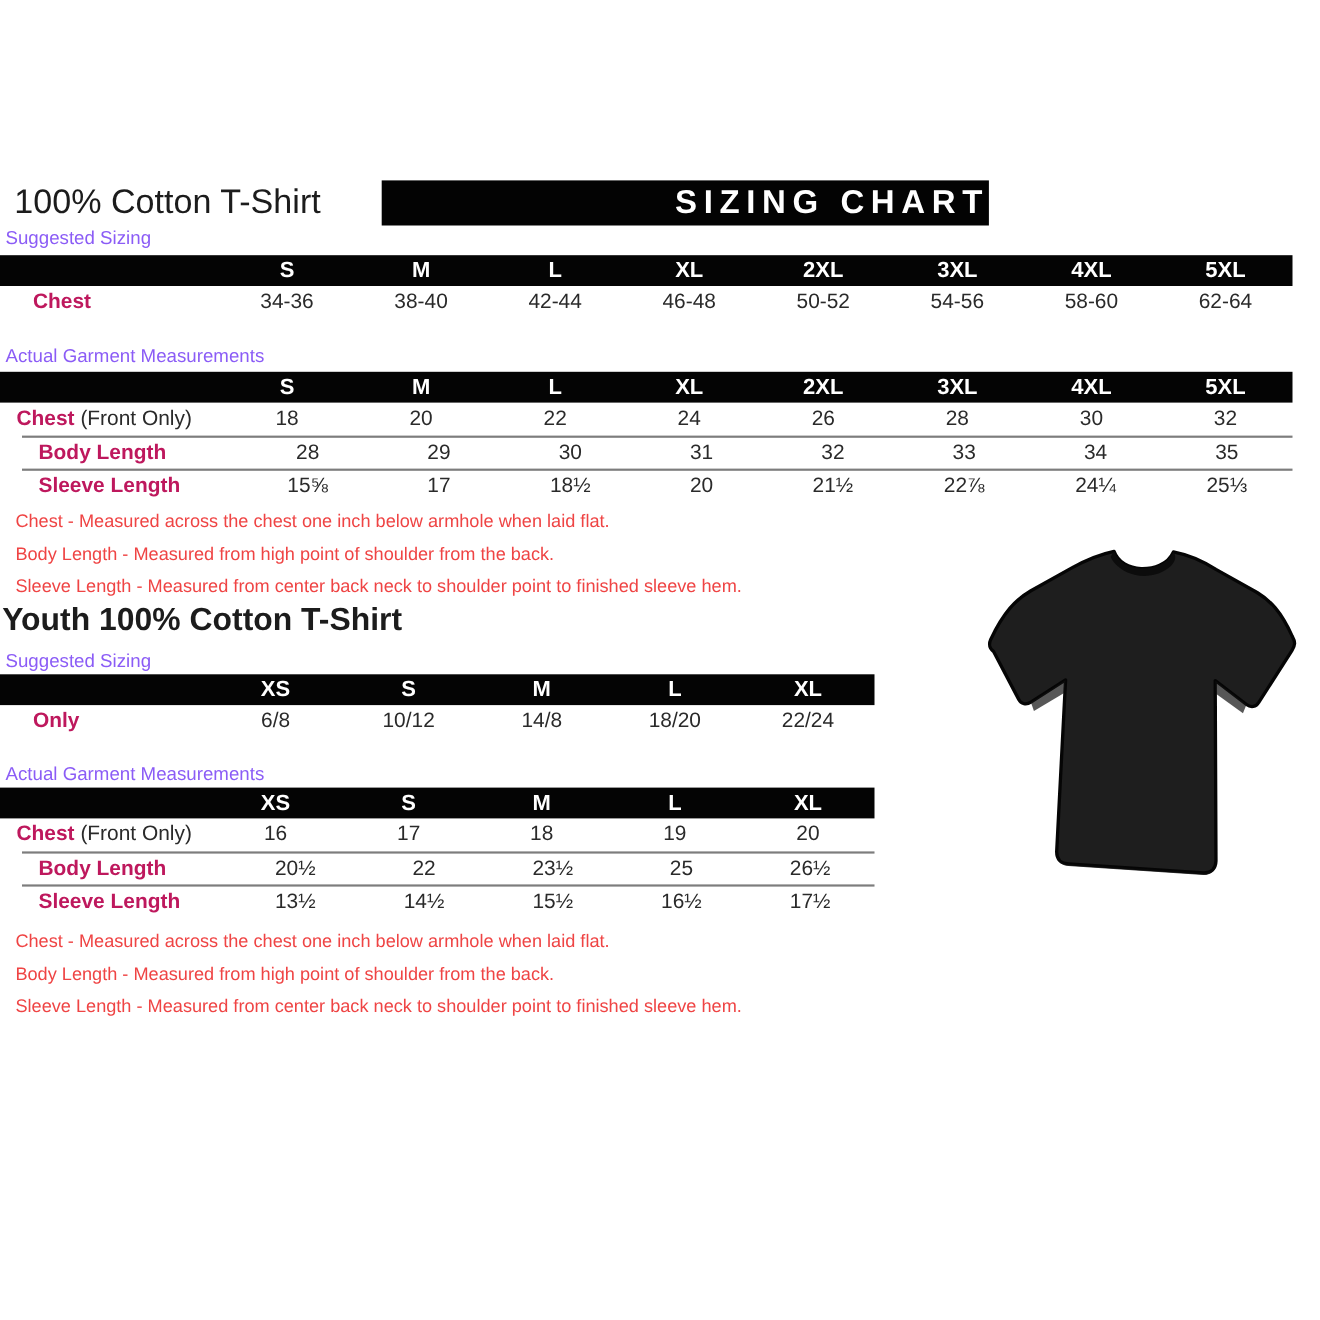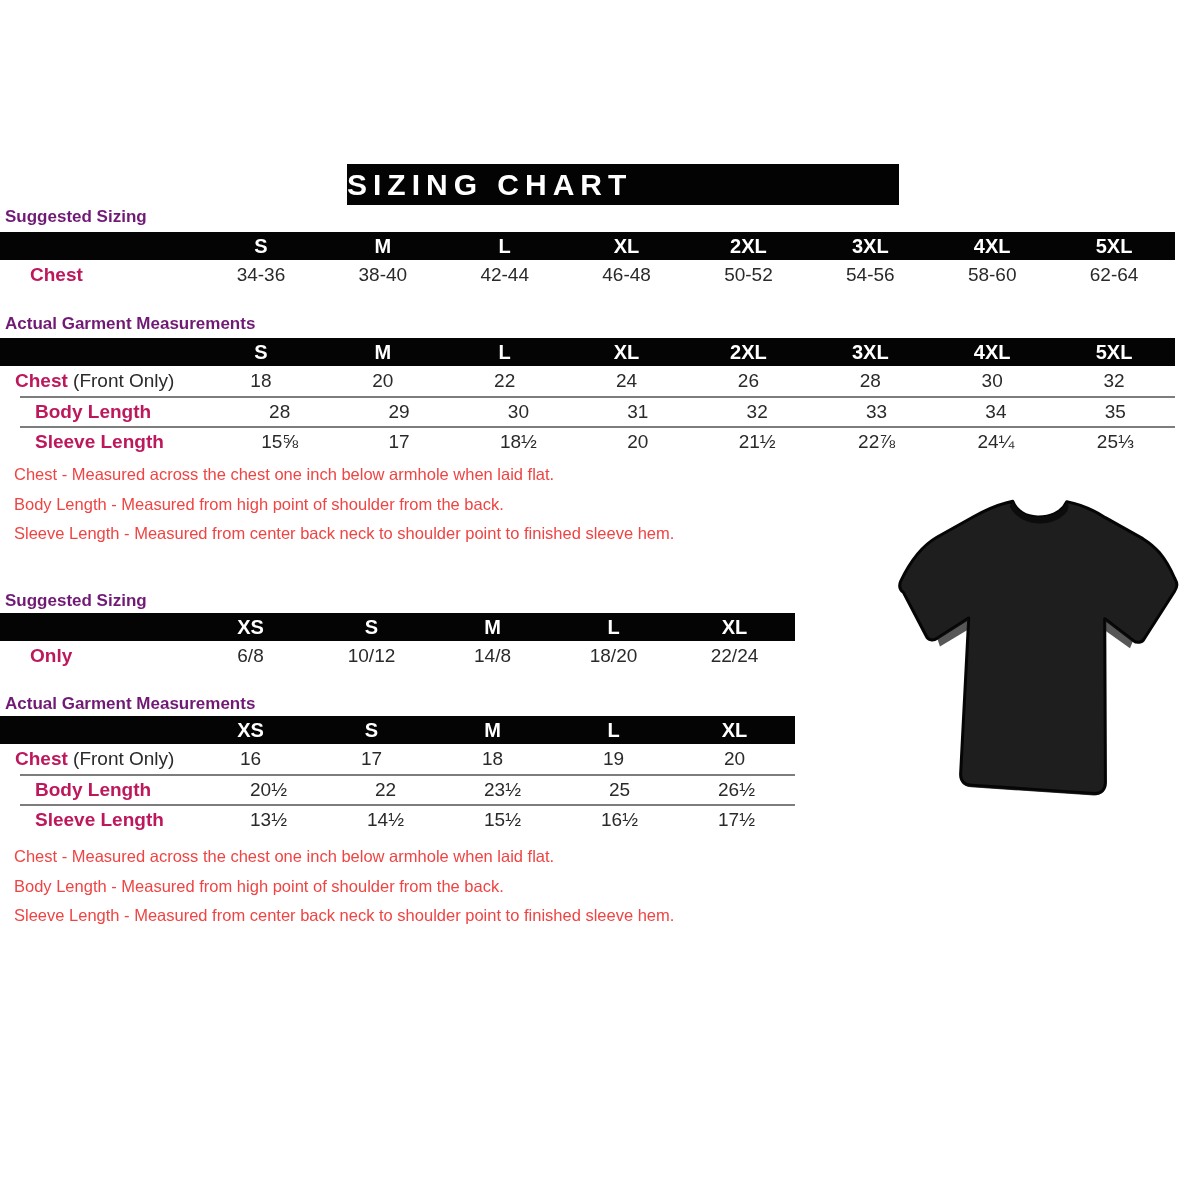--- a/index.html
+++ b/index.html
@@ -4,24 +4,24 @@
 <style>
   html,body { margin:0; padding:0; background:#ffffff; }
   .page {
     position:relative; width:1200px; height:1200px; background:#ffffff;
     font-family:"Liberation Sans", sans-serif; color:#161616; overflow:hidden;
   }
   .abs { position:absolute; }
   .page-title { font-size:31px; font-weight:400; color:#1c1c1c; white-space:nowrap; }
   .page-title.bold { font-weight:700; font-size:29px; }
   .banner {
-    background:#030303; color:#ffffff; display:flex; align-items:center; justify-content:flex-start;
+    background:#030303; color:#ffffff; display:flex; align-items:center; justify-content:flex-end;
   }
   .banner span { font-size:30px; font-weight:700; letter-spacing:6px; white-space:nowrap; }
-  .section-label { font-size:17px; color:#701a75; white-space:nowrap;font-weight:bold; }
+  .section-label { font-size:17px; color:#8b5cf6; white-space:nowrap; }
   .sz-table { display:block; }
   .trow { display:flex; align-items:center; box-sizing:border-box; }
   .thead { background:#040404; color:#ffffff; height:28px; font-weight:700; font-size:20px; }
   .tdata { height:30px; font-size:19px; color:#2a2a2a; }
   .tdata.sep { border-top:2px solid #7d7d7d;margin-left:20px; }
   .cell { flex:1; text-align:center; white-space:nowrap; }
   .cell.label { text-align:left; box-sizing:border-box; }
   .cell.label b { font-weight:700; color:#be185d; }
   .adult .cell.label { flex:0 0 200px; }
   .youth .cell.label { flex:0 0 190px; }
@@ -29,20 +29,21 @@
   .pad-narrow .cell.label { padding-left:15px; }
   .notes { font-size:16.5px; color:#ef4444; }
   .note-line { height:29.5px; line-height:29.5px; white-space:nowrap; }
   .shirt-wrap { pointer-events:none; }
 </style>
 </head>
 <body>
 
 <div class="page">
 
+  <div class="abs page-title" style="left:13px; top:166px;">100% Cotton T-Shirt</div>
 
   <div class="abs banner" style="left:347px; top:164px; width:552px; height:41px;">
     <span>SIZING CHART</span>
   </div>
 
   <div class="abs section-label" style="left:5px; top:207px;">Suggested Sizing</div>
 
   <div class="abs sz-table adult pad-wide" style="left:0; top:232px; width:1175px;">
       <div class="trow thead">
         <span class="cell label"></span>
@@ -116,20 +117,21 @@
         <span class="cell">25⅓</span>
       </div>
     </div>
 
   <div class="abs notes" style="left:14px; top:460px;">
       <div class="note-line">Chest - Measured across the chest one inch below armhole when laid flat.</div>
       <div class="note-line">Body Length - Measured from high point of shoulder from the back.</div>
       <div class="note-line">Sleeve Length - Measured from center back neck to shoulder point to finished sleeve hem.</div>
     </div>
 
+  <div class="abs page-title bold" style="left:2px; top:548px;">Youth 100% Cotton T-Shirt</div>
 
   <div class="abs section-label" style="left:5px; top:591px;">Suggested Sizing</div>
 
   <div class="abs sz-table youth pad-wide" style="left:0; top:613px; width:795px;">
       <div class="trow thead">
         <span class="cell label"></span>
         <span class="cell">XS</span>
         <span class="cell">S</span>
         <span class="cell">M</span>
         <span class="cell">L</span>

